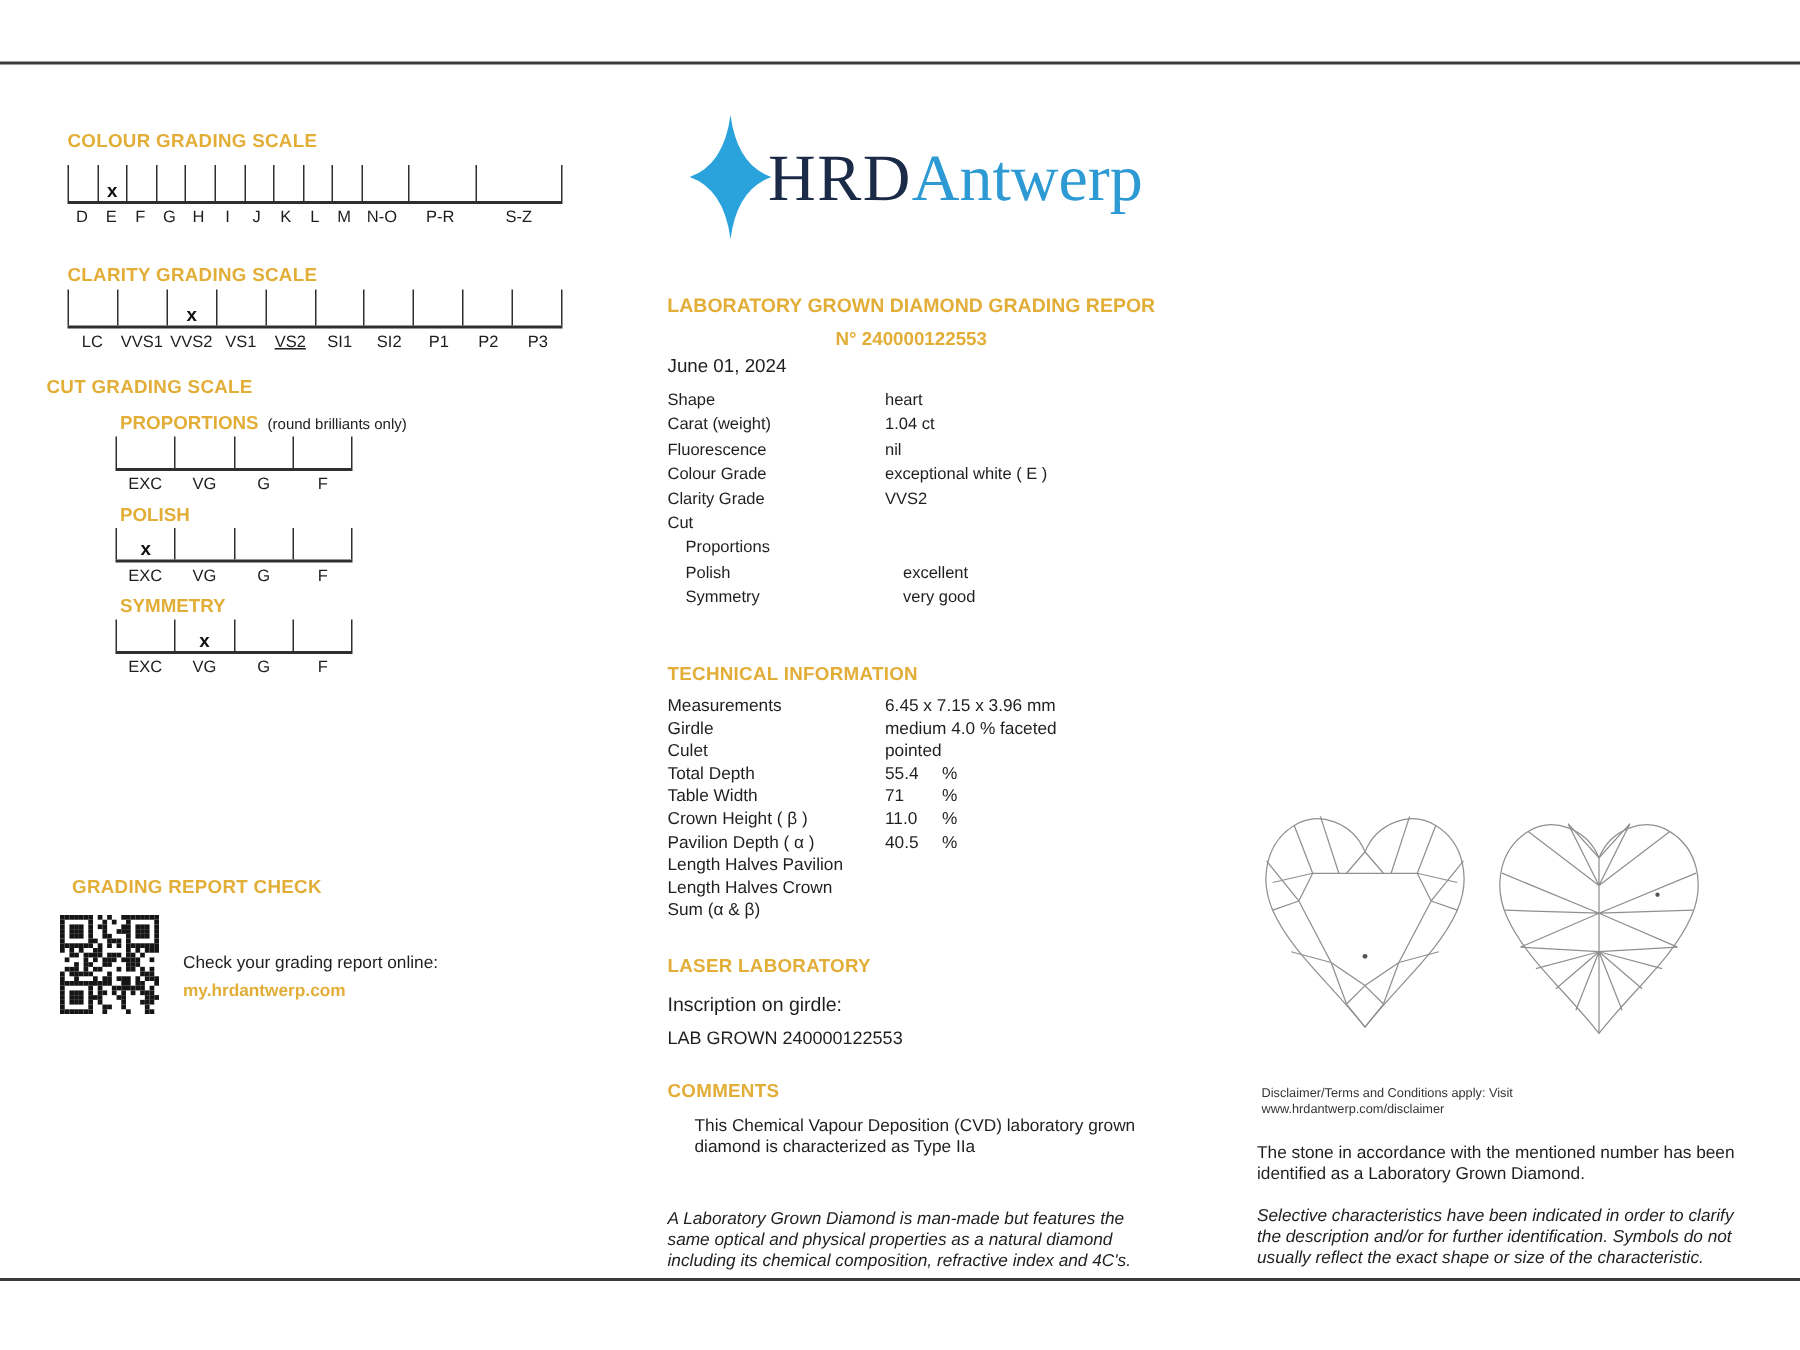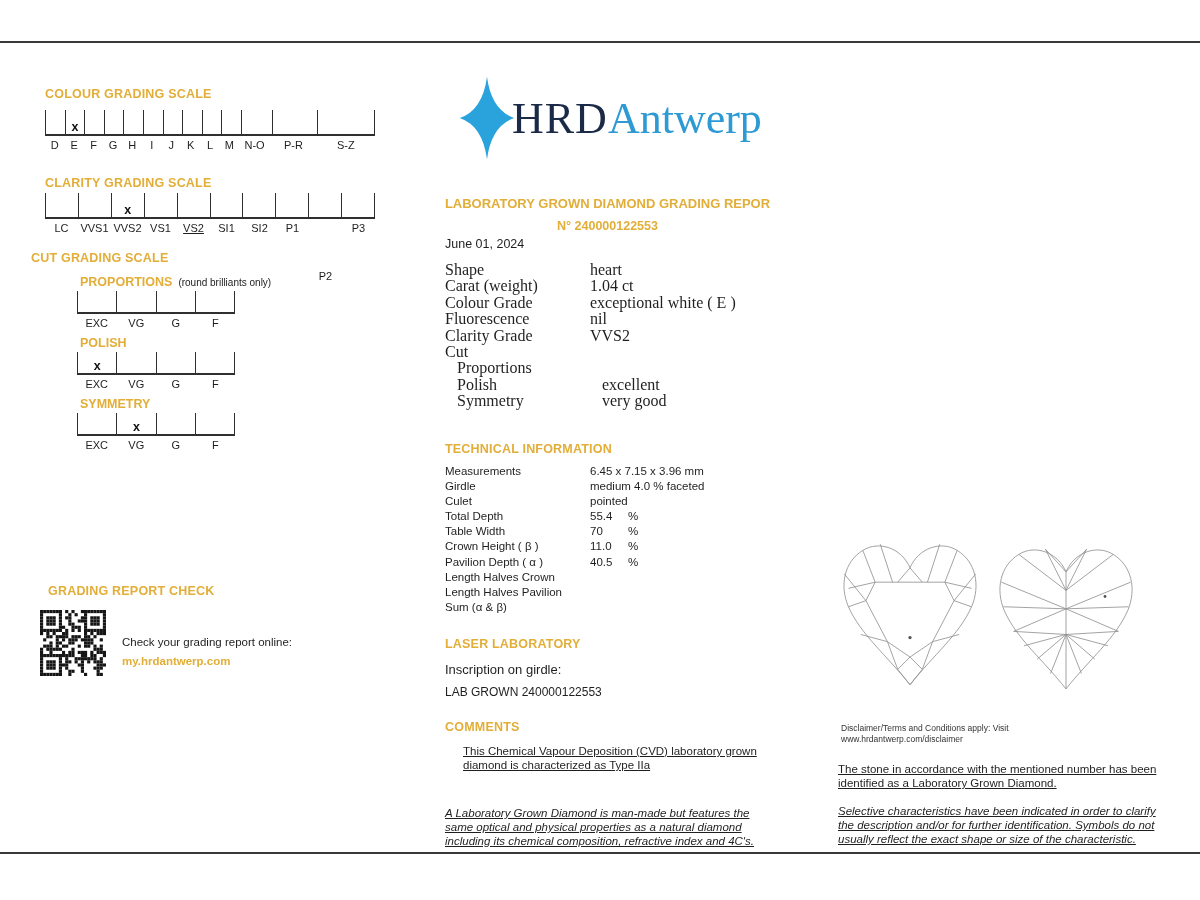--- a/index.html
+++ b/index.html
@@ -17,28 +17,28 @@
   .scale .mark{position:absolute;left:0;right:0;bottom:0;text-align:center;
                font-weight:bold;font-size:12.5px;color:#111;}
   .scale .slabels{display:flex;margin-top:3px;}
   .scale .lbl{text-align:center;font-size:11px;color:#1d1d1d;white-space:nowrap;}
   
   .logo{display:flex;align-items:center;}
   .logo .hrd{font-family:"Liberation Serif",serif;font-size:44px;color:var(--navy);letter-spacing:1px;}
   .logo .antwerp{font-family:"Liberation Serif",serif;font-size:44px;color:var(--light_blue);}
   .rep-title{position:absolute;width:335px;text-align:center;font-weight:bold;font-size:13px;color:var(--gold);}
   .txt{position:absolute;font-size:12px;color:#1f1f1f;white-space:nowrap;}
-  .frow{display:flex;height:16.4px;font-size:16px;color:#1f1f1f;font-family:Liberation Serif, serif;}
+  .frow{display:flex;height:16.4px;font-size:11px;color:#1f1f1f;}
   .frow .flabel{width:145px;white-space:nowrap;}
   .frow .fvalue{white-space:nowrap;}
   .trow{display:flex;height:15.1px;font-size:11.5px;color:#1f1f1f;}
   .trow .tlabel{width:145px;white-space:nowrap;}
   .trow .tvalue{min-width:38px;white-space:nowrap;}
   .trow .tunit{white-space:nowrap;}
-  .para{position:absolute;font-size:11.5px;line-height:14px;color:#1f1f1f;text-decoration:underline;}
+  .para{position:absolute;font-size:11.5px;line-height:14px;color:#1f1f1f;}
   .italic{font-style:italic;}
   .tiny{position:absolute;font-size:8.5px;line-height:10.5px;color:#333;}
   .url{font-weight:bold;color:var(--gold);font-size:11.5px;}
   svg .wire{fill:none;stroke:var(--diagram_stroke);stroke-width:0.8;}
 </style>
 </head>
 <body>
 
 <div class="page">
 
@@ -99,21 +99,21 @@
       </div>
       <div class="slabels">
         <div class="lbl" style="flex: 1 1 0px;">LC</div>
         <div class="lbl" style="flex: 1 1 0px;">VVS1</div>
         <div class="lbl" style="flex: 1 1 0px;">VVS2</div>
         <div class="lbl" style="flex: 1 1 0px;">VS1</div>
         <div class="lbl" style="flex: 1 1 0px; text-decoration: underline;">VS2</div>
         <div class="lbl" style="flex: 1 1 0px;">SI1</div>
         <div class="lbl" style="flex: 1 1 0px;">SI2</div>
         <div class="lbl" style="flex: 1 1 0px;">P1</div>
-        <div class="lbl" style="flex: 1 1 0px; margin-top: 48px;">P2</div>
+        <div class="lbl" style="flex: 1 1 0px;">P2</div>
         <div class="lbl" style="flex: 1 1 0px;">P3</div>
       </div>
     </div>
 
   <div class="sec-title" style="left:31px;top:251px">CUT GRADING SCALE</div>
 
   <div class="sub-title" style="left:80px;top:275px">
     <span>PROPORTIONS</span><span class="sub-note">(round brilliants only)</span>
   </div>
   <div class="scale abs" style="left:77px;top:291px;width:158px">
@@ -427,26 +427,26 @@
   <div class="abs" style="left:445px;top:261px;width:330px">
       <div class="frow">
         <span class="flabel">Shape</span>
         <span class="fvalue">heart</span>
       </div>
       <div class="frow">
         <span class="flabel">Carat (weight)</span>
         <span class="fvalue">1.04 ct</span>
       </div>
       <div class="frow">
+        <span class="flabel">Fluorescence</span>
+        <span class="fvalue">nil</span>
+      </div>
+      <div class="frow">
         <span class="flabel">Colour Grade</span>
         <span class="fvalue">exceptional white ( E )</span>
-      </div>
-      <div class="frow">
-        <span class="flabel">Fluorescence</span>
-        <span class="fvalue">nil</span>
       </div>
       <div class="frow">
         <span class="flabel">Clarity Grade</span>
         <span class="fvalue">VVS2</span>
       </div>
       <div class="frow">
         <span class="flabel">Cut</span>
         <span class="fvalue"></span>
       </div>
       <div class="frow">
@@ -477,39 +477,39 @@
         <span class="tlabel">Culet</span>
         <span class="tvalue">pointed</span>
       </div>
       <div class="trow">
         <span class="tlabel">Total Depth</span>
         <span class="tvalue">55.4</span>
         <span class="tunit">%</span>
       </div>
       <div class="trow">
         <span class="tlabel">Table Width</span>
-        <span class="tvalue">70</span>
+        <span class="tvalue">71</span>
         <span class="tunit">%</span>
       </div>
       <div class="trow">
         <span class="tlabel">Crown Height ( β )</span>
         <span class="tvalue">11.0</span>
         <span class="tunit">%</span>
       </div>
       <div class="trow">
         <span class="tlabel">Pavilion Depth ( α )</span>
         <span class="tvalue">40.5</span>
         <span class="tunit">%</span>
       </div>
       <div class="trow">
+        <span class="tlabel">Length Halves Pavilion</span>
+        <span class="tvalue"></span>
+      </div>
+      <div class="trow">
         <span class="tlabel">Length Halves Crown</span>
-        <span class="tvalue"></span>
-      </div>
-      <div class="trow">
-        <span class="tlabel">Length Halves Pavilion</span>
         <span class="tvalue"></span>
       </div>
       <div class="trow">
         <span class="tlabel">Sum  (α &amp; β)</span>
         <span class="tvalue"></span>
       </div>
     </div>
 
   <div class="sec-title" style="left:445px;top:637px">LASER LABORATORY</div>
   <div class="txt" style="left:445px;top:662px;font-size:13px">Inscription on girdle:</div>

